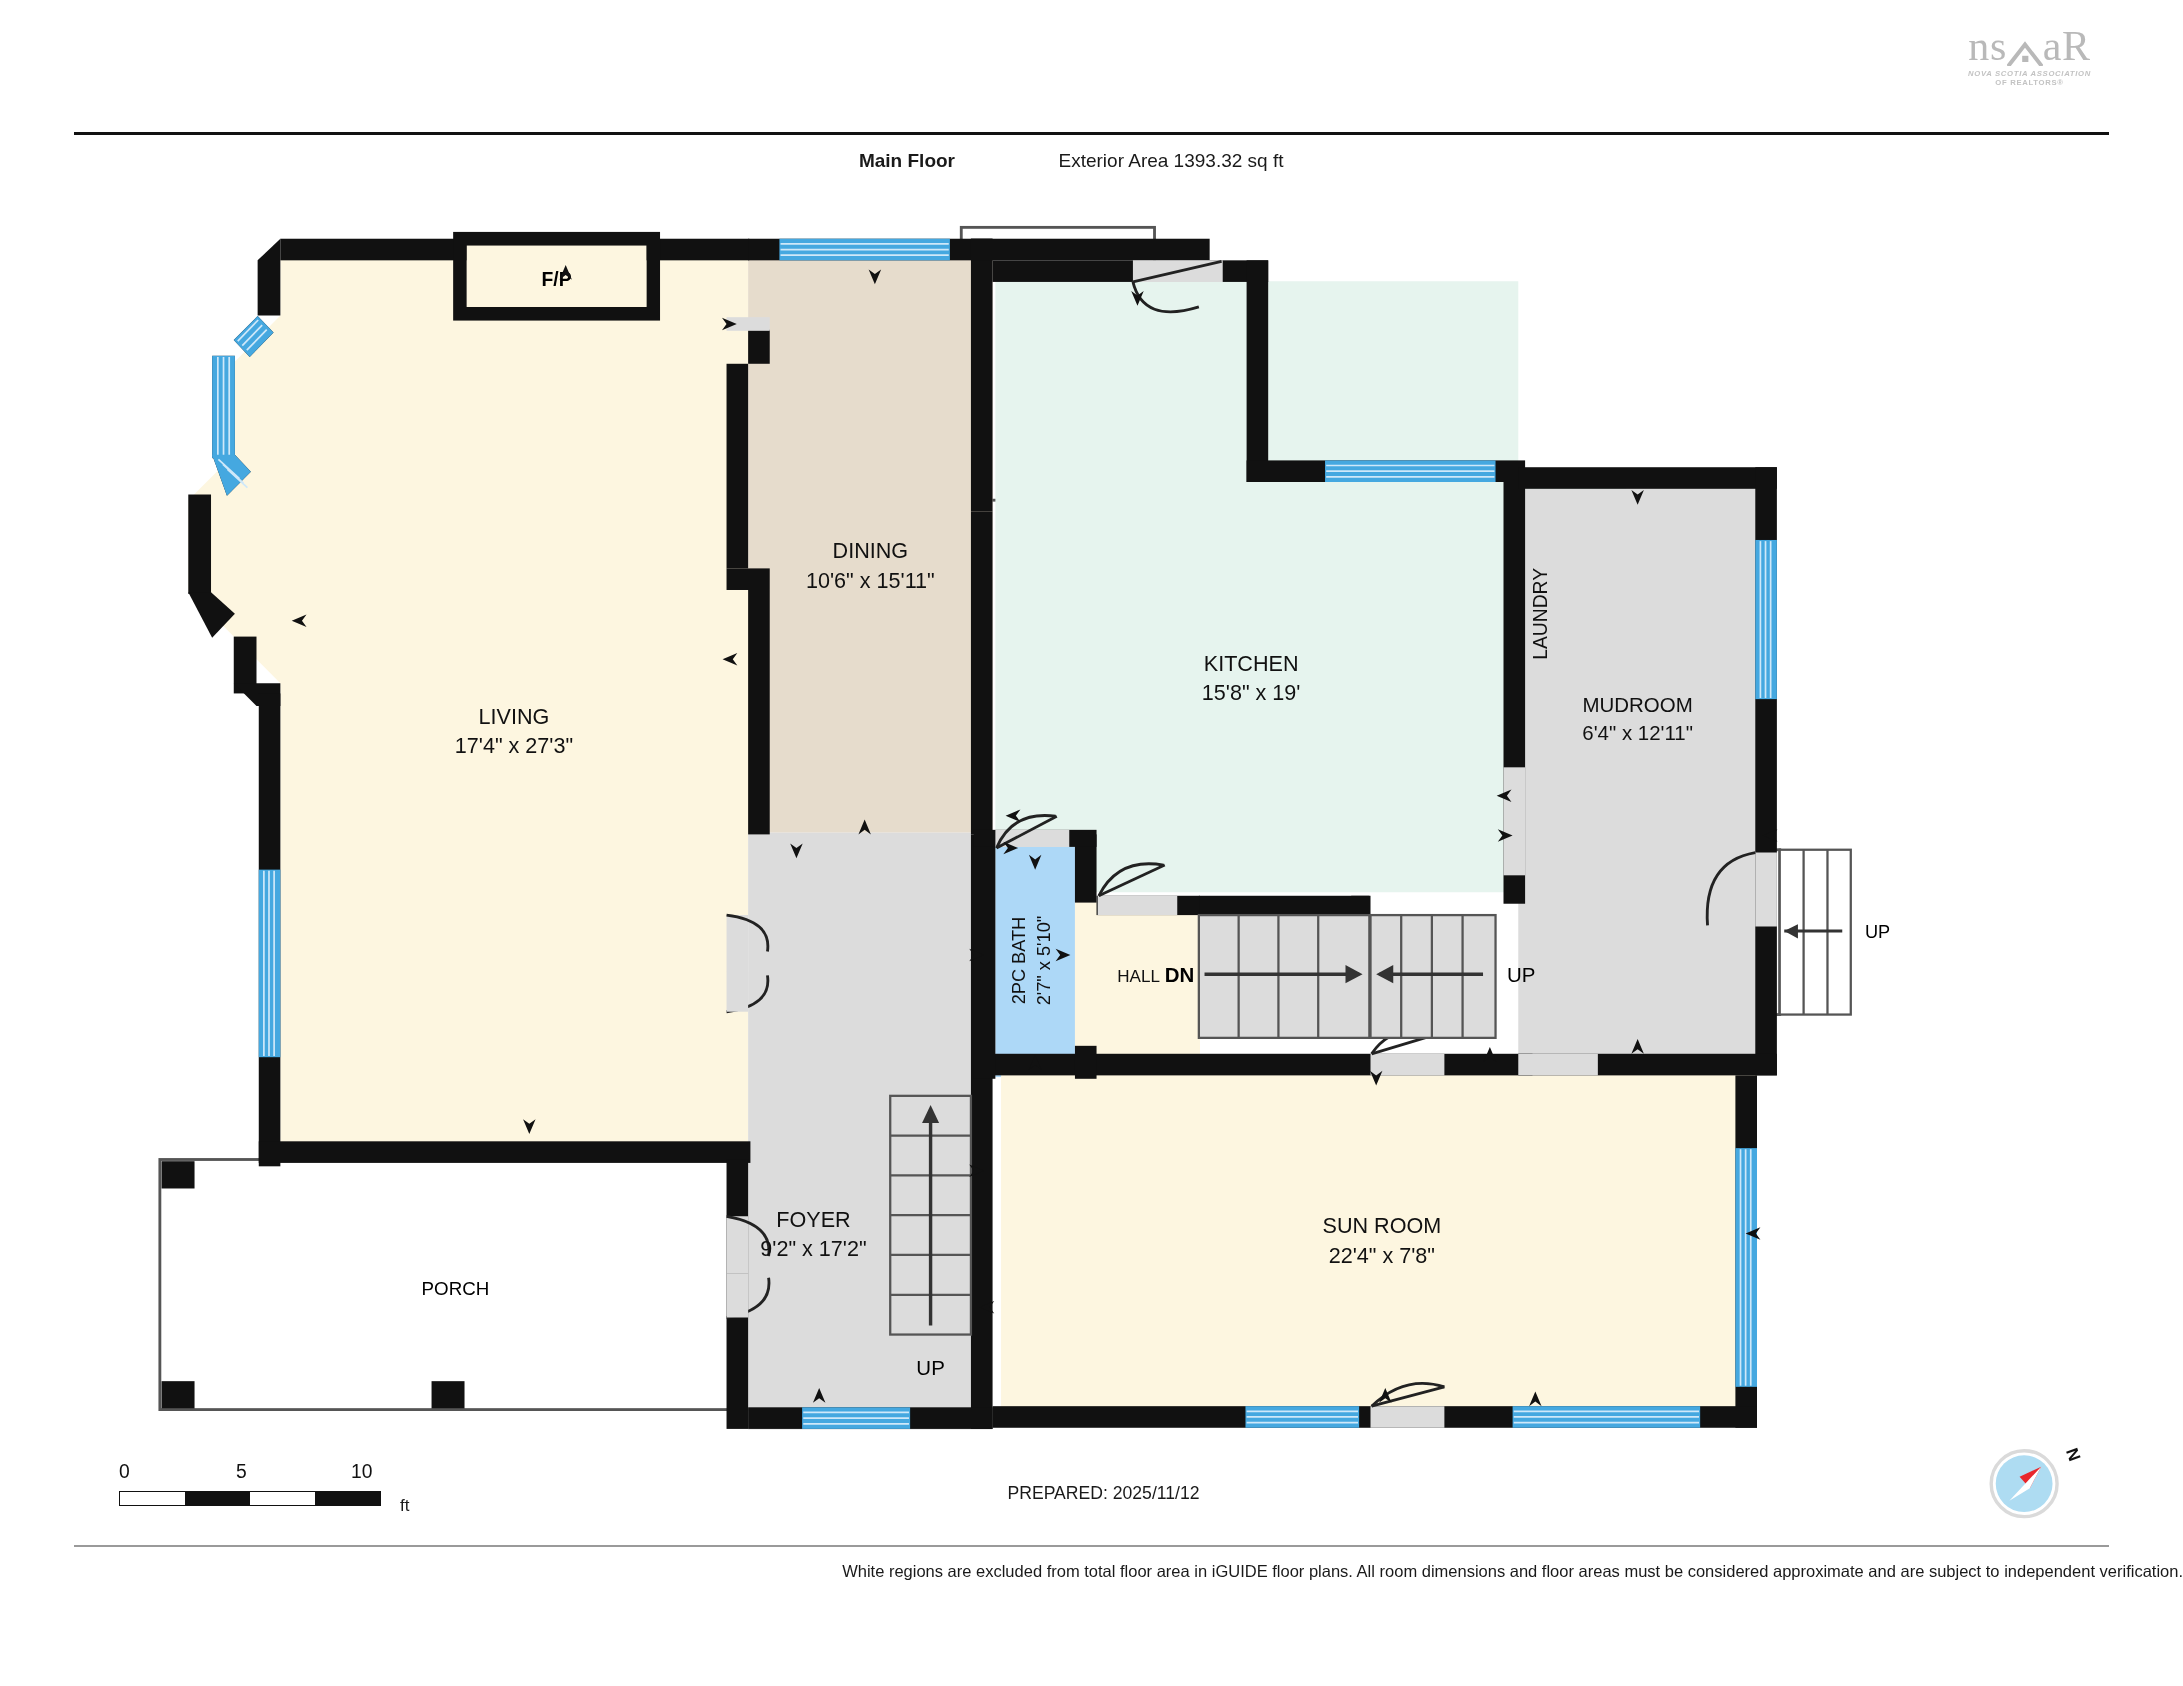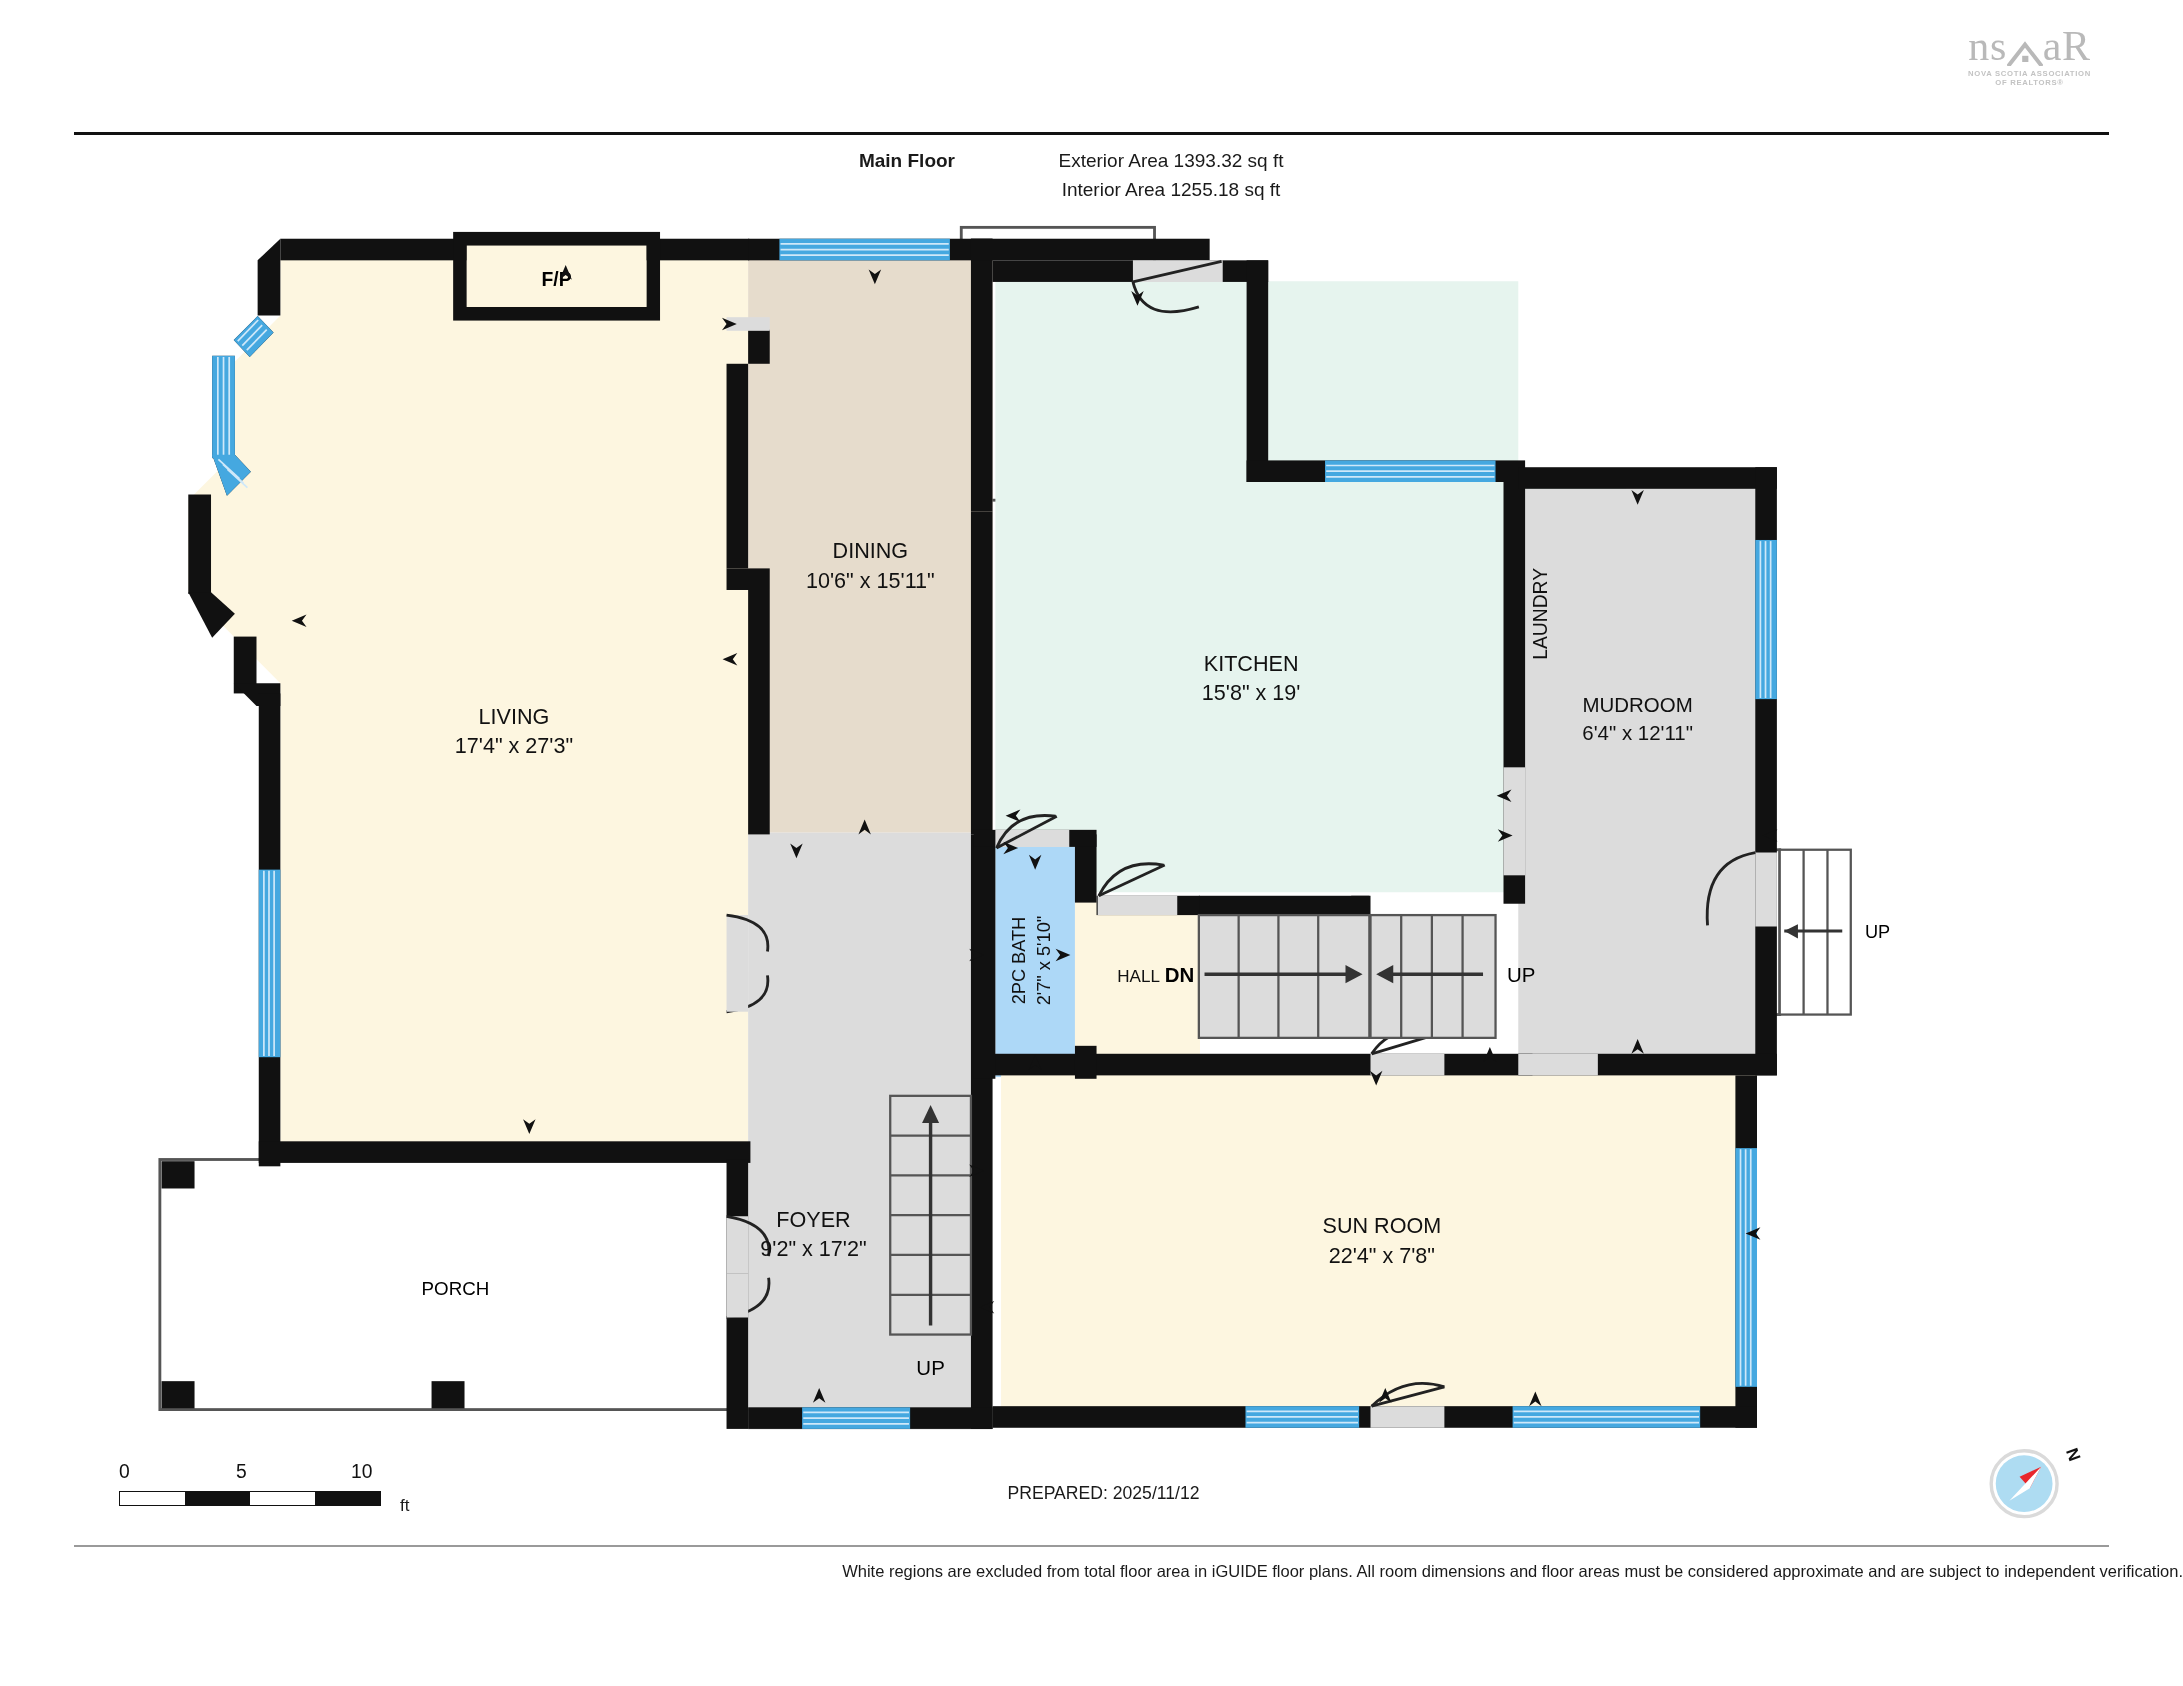--- a/index.html
+++ b/index.html
@@ -24,21 +24,21 @@
   }
   #brand-logo {
     position:absolute; right:68px; top:23px;
     width:171px; height:68px;
     display:flex; flex-direction:column; align-items:center; justify-content:center;
   }
   #brand-logo .lw { font-size:42px; font-weight:300; color:#b9b9b9; line-height:0.95;
                     letter-spacing:0.6px; display:flex; align-items:flex-end;font-family:Liberation Serif, serif; }
   #brand-logo .house { display:inline-block; position:relative; width:36px; height:26px; }
   #brand-logo .house svg { position:absolute; left:0; bottom:1.1px; }
-  #brand-logo .ls1 { font-size:7.7px; color:#c3c3c3; letter-spacing:0.7px; margin-top:1.7px; font-weight:bold;}
+  #brand-logo .ls1 { font-size:7.7px; color:#c3c3c3; letter-spacing:0.7px; margin-top:1.7px; font-weight:bold;font-style:italic;}
   #brand-logo .ls2 { font-size:7.7px; color:#c3c3c3; letter-spacing:0.7px; font-weight:bold;}
 
   
   #area-summary { position:absolute; left:0; top:147px; width:2183px; }
   #area-summary .row { display:flex; justify-content:center; font-size:19px; line-height:1.5; }
   #area-summary .floor-name { font-weight:bold; width:142px; text-align:right; padding-right:17px; }
   #area-summary .area-val { width:398px; text-align:center; }
   #area-summary .row.second .floor-name { visibility:hidden; }
 
   
@@ -88,24 +88,20 @@
     </div>
     <div class="ls1">NOVA SCOTIA ASSOCIATION</div>
     <div class="ls2">OF REALTORS®</div>
   </div>
 </div>
 
 <div id="area-summary">
   <div class="row first">
     <div class="floor-name">Main Floor</div>
     <div class="area-val">Exterior Area 1393.32 sq ft</div>
-  </div>
-  <div class="row second">
-    <div class="floor-name">Main Floor</div>
-    <div class="area-val">Interior Area 1255.18 sq ft</div>
   </div>
 </div>
 
 <div id="floorplan-wrap">
 <svg id="floorplan" width="2024" height="1222" viewBox="0 0 3560 2150" xmlns="http://www.w3.org/2000/svg">
 
   <defs>
 
     <g id="arrowUp">
           <path d="M0,0 L-11,26 L0,18 L11,26 Z" fill="#111"></path>

